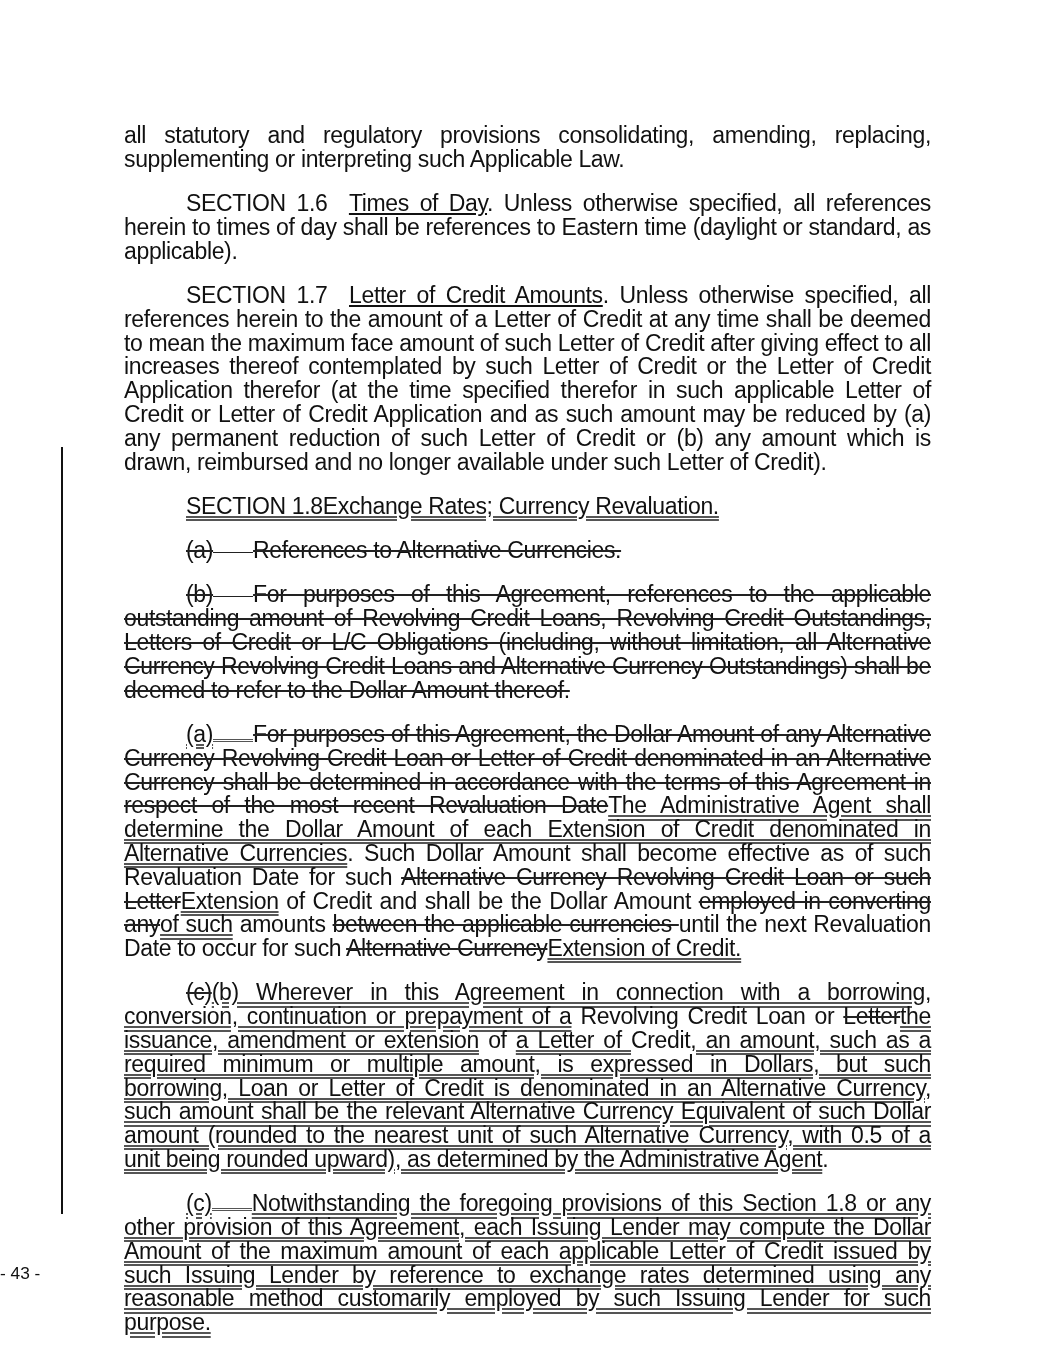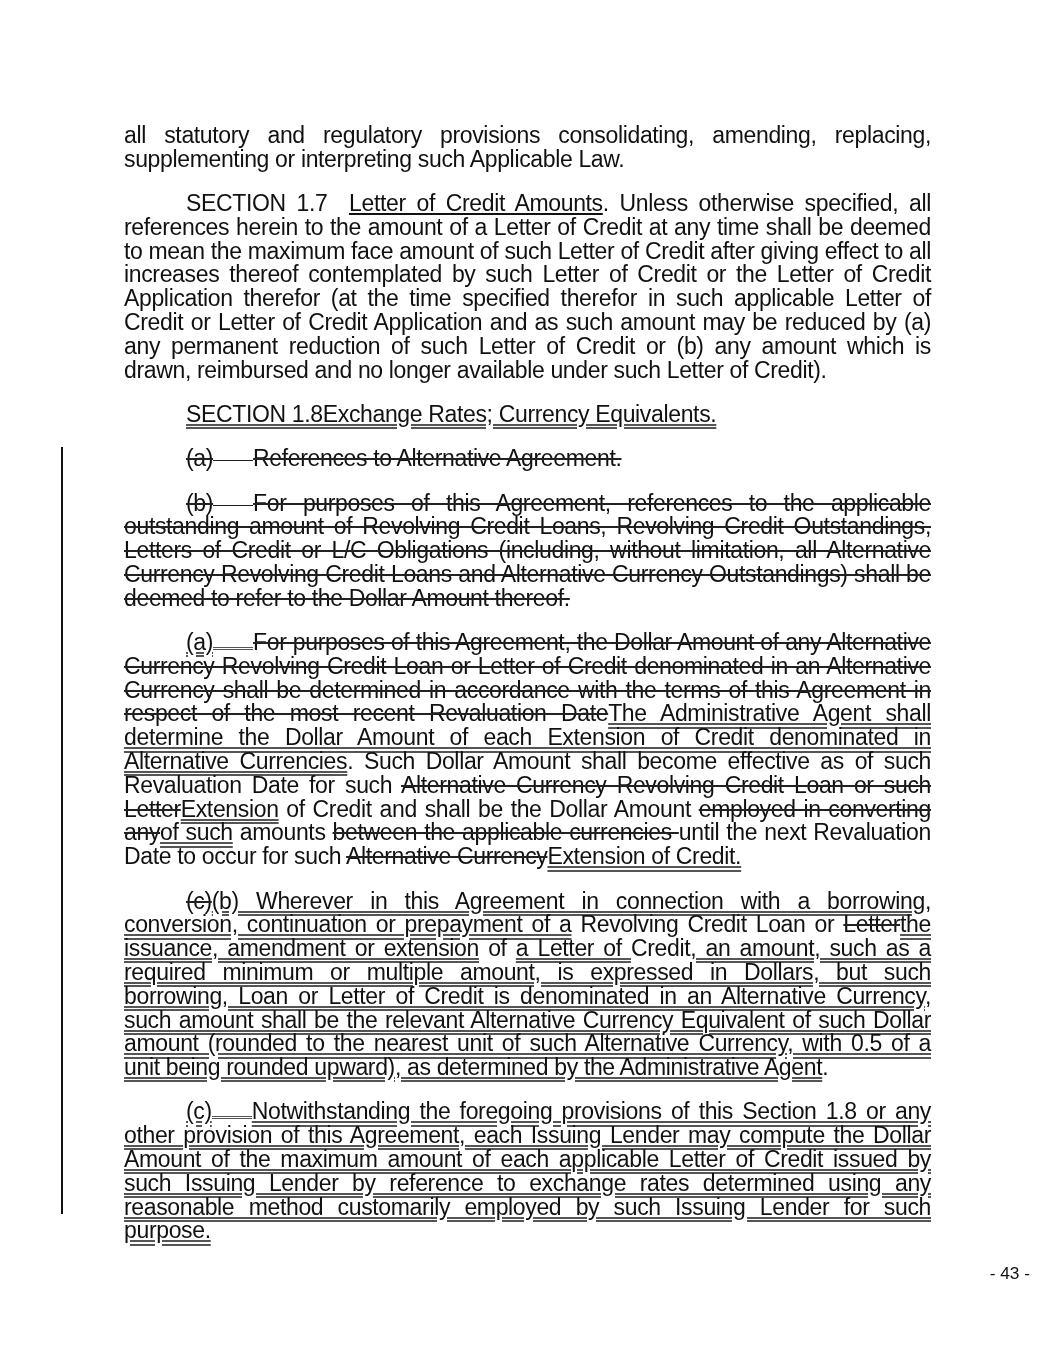--- a/index.html
+++ b/index.html
@@ -18,37 +18,38 @@
   .ins {
     text-decoration: underline double; text-decoration-color: #555;
     text-underline-offset: 2px;
   }
   .del { text-decoration: line-through; text-decoration-color: #222; }
   .tab { display: inline-block; width: 40px; }
   .tab.ins-tab { border-bottom: 3px double #555; height: 14px; vertical-align: baseline; }
   .tab.del-tab { position: relative; }
   .tab.del-tab::after { content: ""; position: absolute; left: 0; right: 0; top: -6px; border-top: 1px solid #222; }
   .change-bar { position: absolute; left: 61px; top: 447px; width: 1.5px; height: 767px; background: #111; }
-  .page-num { position: absolute; left: 0; width: 1030px; top: 1263px; text-align: right; font-size: 17.3px; }
+  .page-num { position: absolute; left: 0; width: 1030px; top: 1263px; text-align: left; font-size: 17.3px; }
 </style>
 </head>
 <body>
 
 <div class="change-bar"></div>
 
 <div class="page">
 
   <p class="p"><span>all statutory and regulatory provisions consolidating, amending, replacing, supplementing or interpreting such Applicable Law.</span></p>
 
+  <p class="p indent"><span>SECTION 1.6</span>&nbsp;&nbsp;<span class="ul">Times of Day</span><span>.  Unless otherwise specified, all references herein to times of day shall be references to Eastern time (daylight or standard, as applicable).</span></p>
 
   <p class="p indent"><span>SECTION 1.7</span>&nbsp;&nbsp;<span class="ul">Letter of Credit Amounts</span><span>.  Unless otherwise specified, all references herein to the amount of a Letter of Credit at any time shall be deemed to mean the maximum face amount of such Letter of Credit after giving effect to all increases thereof contemplated by such Letter of Credit or the Letter of Credit Application therefor (at the time specified therefor in such applicable Letter of Credit or Letter of Credit Application and as such amount may be reduced by (a) any permanent reduction of such Letter of Credit or (b) any amount which is drawn, reimbursed and no longer available under such Letter of Credit).</span></p>
 
-  <p class="p indent"><span class="ins">SECTION 1.8Exchange Rates; Currency Equivalents.</span></p>
+  <p class="p indent"><span class="ins">SECTION 1.8Exchange Rates; Currency Revaluation.</span></p>
 
-  <p class="p indent"><span class="del">(a)</span><span class="tab del-tab"></span><span class="del">References to Alternative Agreement.</span></p>
+  <p class="p indent"><span class="del">(a)</span><span class="tab del-tab"></span><span class="del">References to Alternative Currencies.</span></p>
 
   <p class="p indent"><span class="del">(b)</span><span class="tab del-tab"></span><span class="del">For purposes of this Agreement, references to the applicable outstanding amount of Revolving Credit Loans, Revolving Credit Outstandings, Letters of Credit or L/C Obligations (including, without limitation, all Alternative Currency Revolving Credit Loans and Alternative Currency Outstandings) shall be deemed to refer to the Dollar Amount thereof.</span></p>
 
   <p class="p indent"><span class="ins">(a)</span><span class="tab ins-tab"></span><span class="del">For purposes of this Agreement, the Dollar Amount of any Alternative Currency Revolving Credit Loan or Letter of Credit denominated in an Alternative Currency shall be determined in accordance with the terms of this Agreement in respect of the most recent Revaluation Date</span><span class="ins">The Administrative Agent shall determine the Dollar Amount of each Extension of Credit denominated in Alternative Currencies</span><span>.  Such Dollar Amount shall become effective as of such Revaluation Date for such </span><span class="del">Alternative Currency Revolving Credit Loan or such Letter</span><span class="ins">Extension</span><span> of Credit and shall be the Dollar Amount </span><span class="del">employed in converting any</span><span class="ins">of such</span><span> amounts </span><span class="del">between the applicable currencies </span><span>until the next Revaluation Date to occur for such </span><span class="del">Alternative Currency</span><span class="ins">Extension of Credit.</span></p>
 
   <p class="p indent"><span class="del">(c)</span><span class="ins">(b)  Wherever in this Agreement in connection with a borrowing, conversion, continuation or prepayment of a</span><span> Revolving Credit Loan or </span><span class="del">Letter</span><span class="ins">the issuance, amendment or extension</span><span> of </span><span class="ins">a Letter of </span><span>Credit</span><span class="ins">, an amount, such as a required minimum or multiple amount, is expressed in Dollars, but such borrowing, Loan or Letter of Credit is denominated in an Alternative Currency, such amount shall be the relevant Alternative Currency Equivalent of such Dollar amount (rounded to the nearest unit of such Alternative Currency, with 0.5 of a unit being rounded upward), as determined by the Administrative Agent</span><span>.</span></p>
 
   <p class="p indent"><span class="ins">(c)</span><span class="tab ins-tab"></span><span class="ins">Notwithstanding the foregoing provisions of this Section 1.8 or any other provision of this Agreement, each Issuing Lender may compute the Dollar Amount of the maximum amount of each applicable Letter of Credit issued by such Issuing Lender by reference to exchange rates determined using any reasonable method customarily employed by such Issuing Lender for such purpose.</span></p>
 
 </div>

